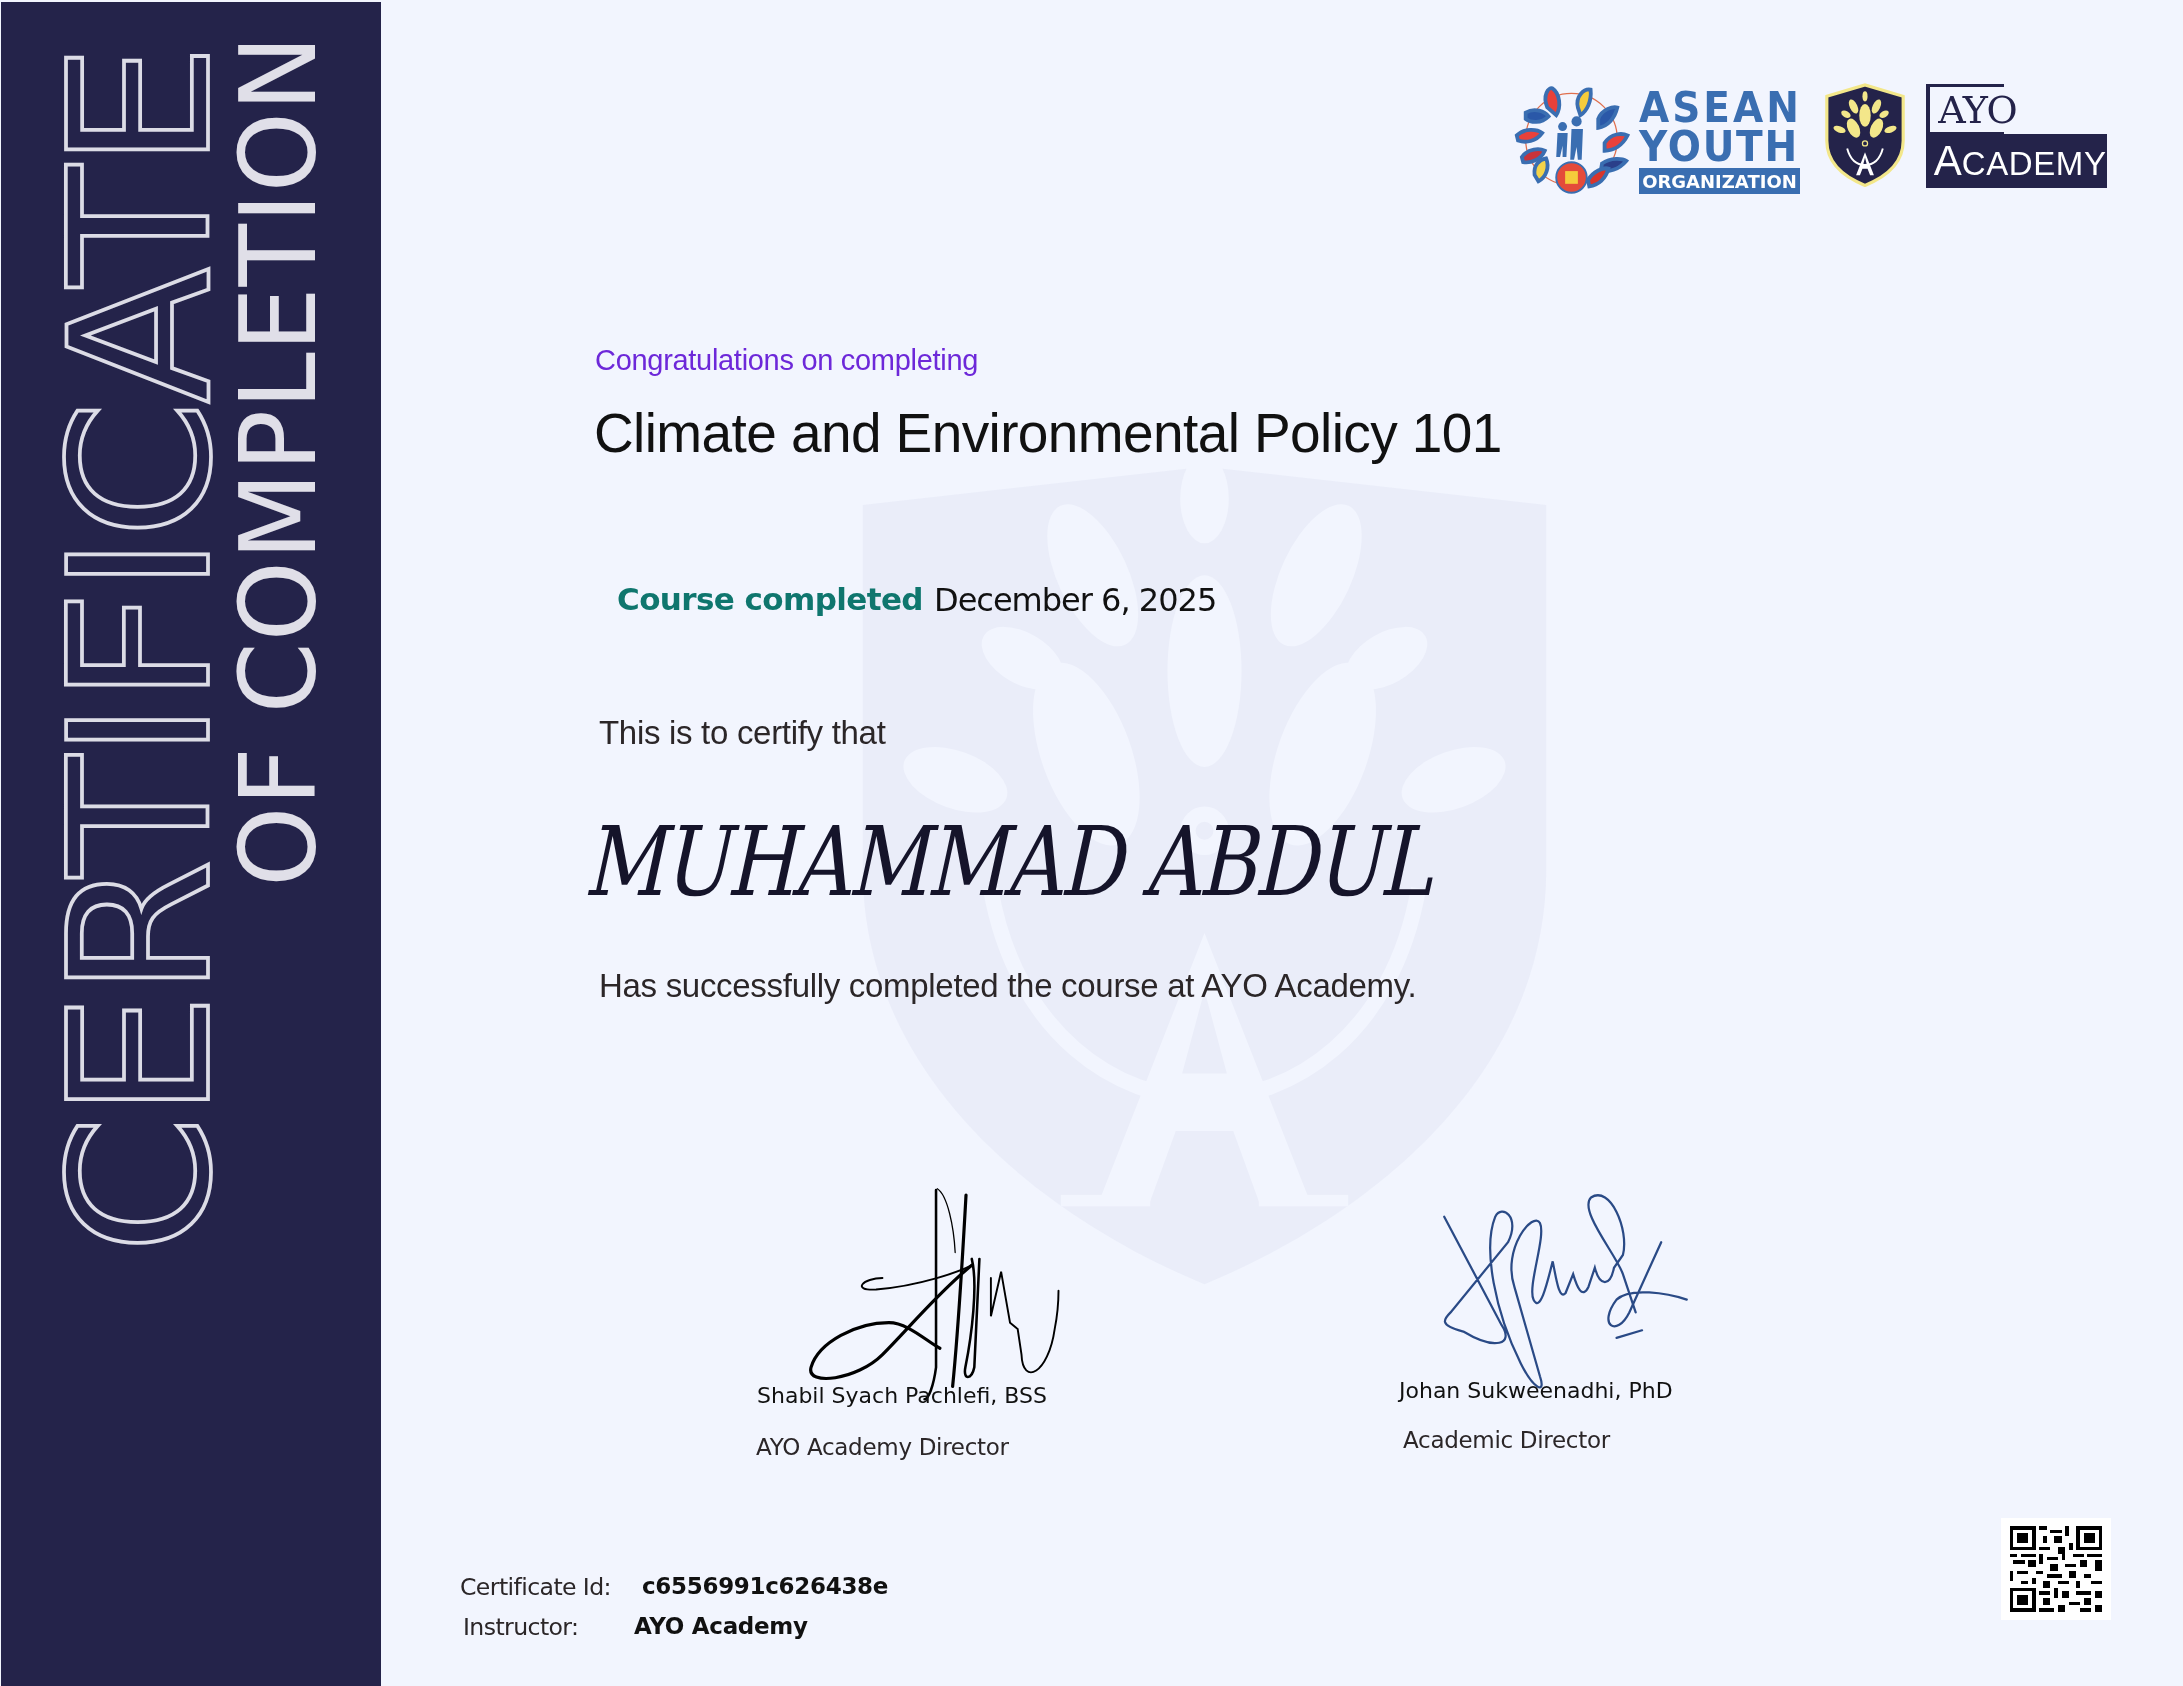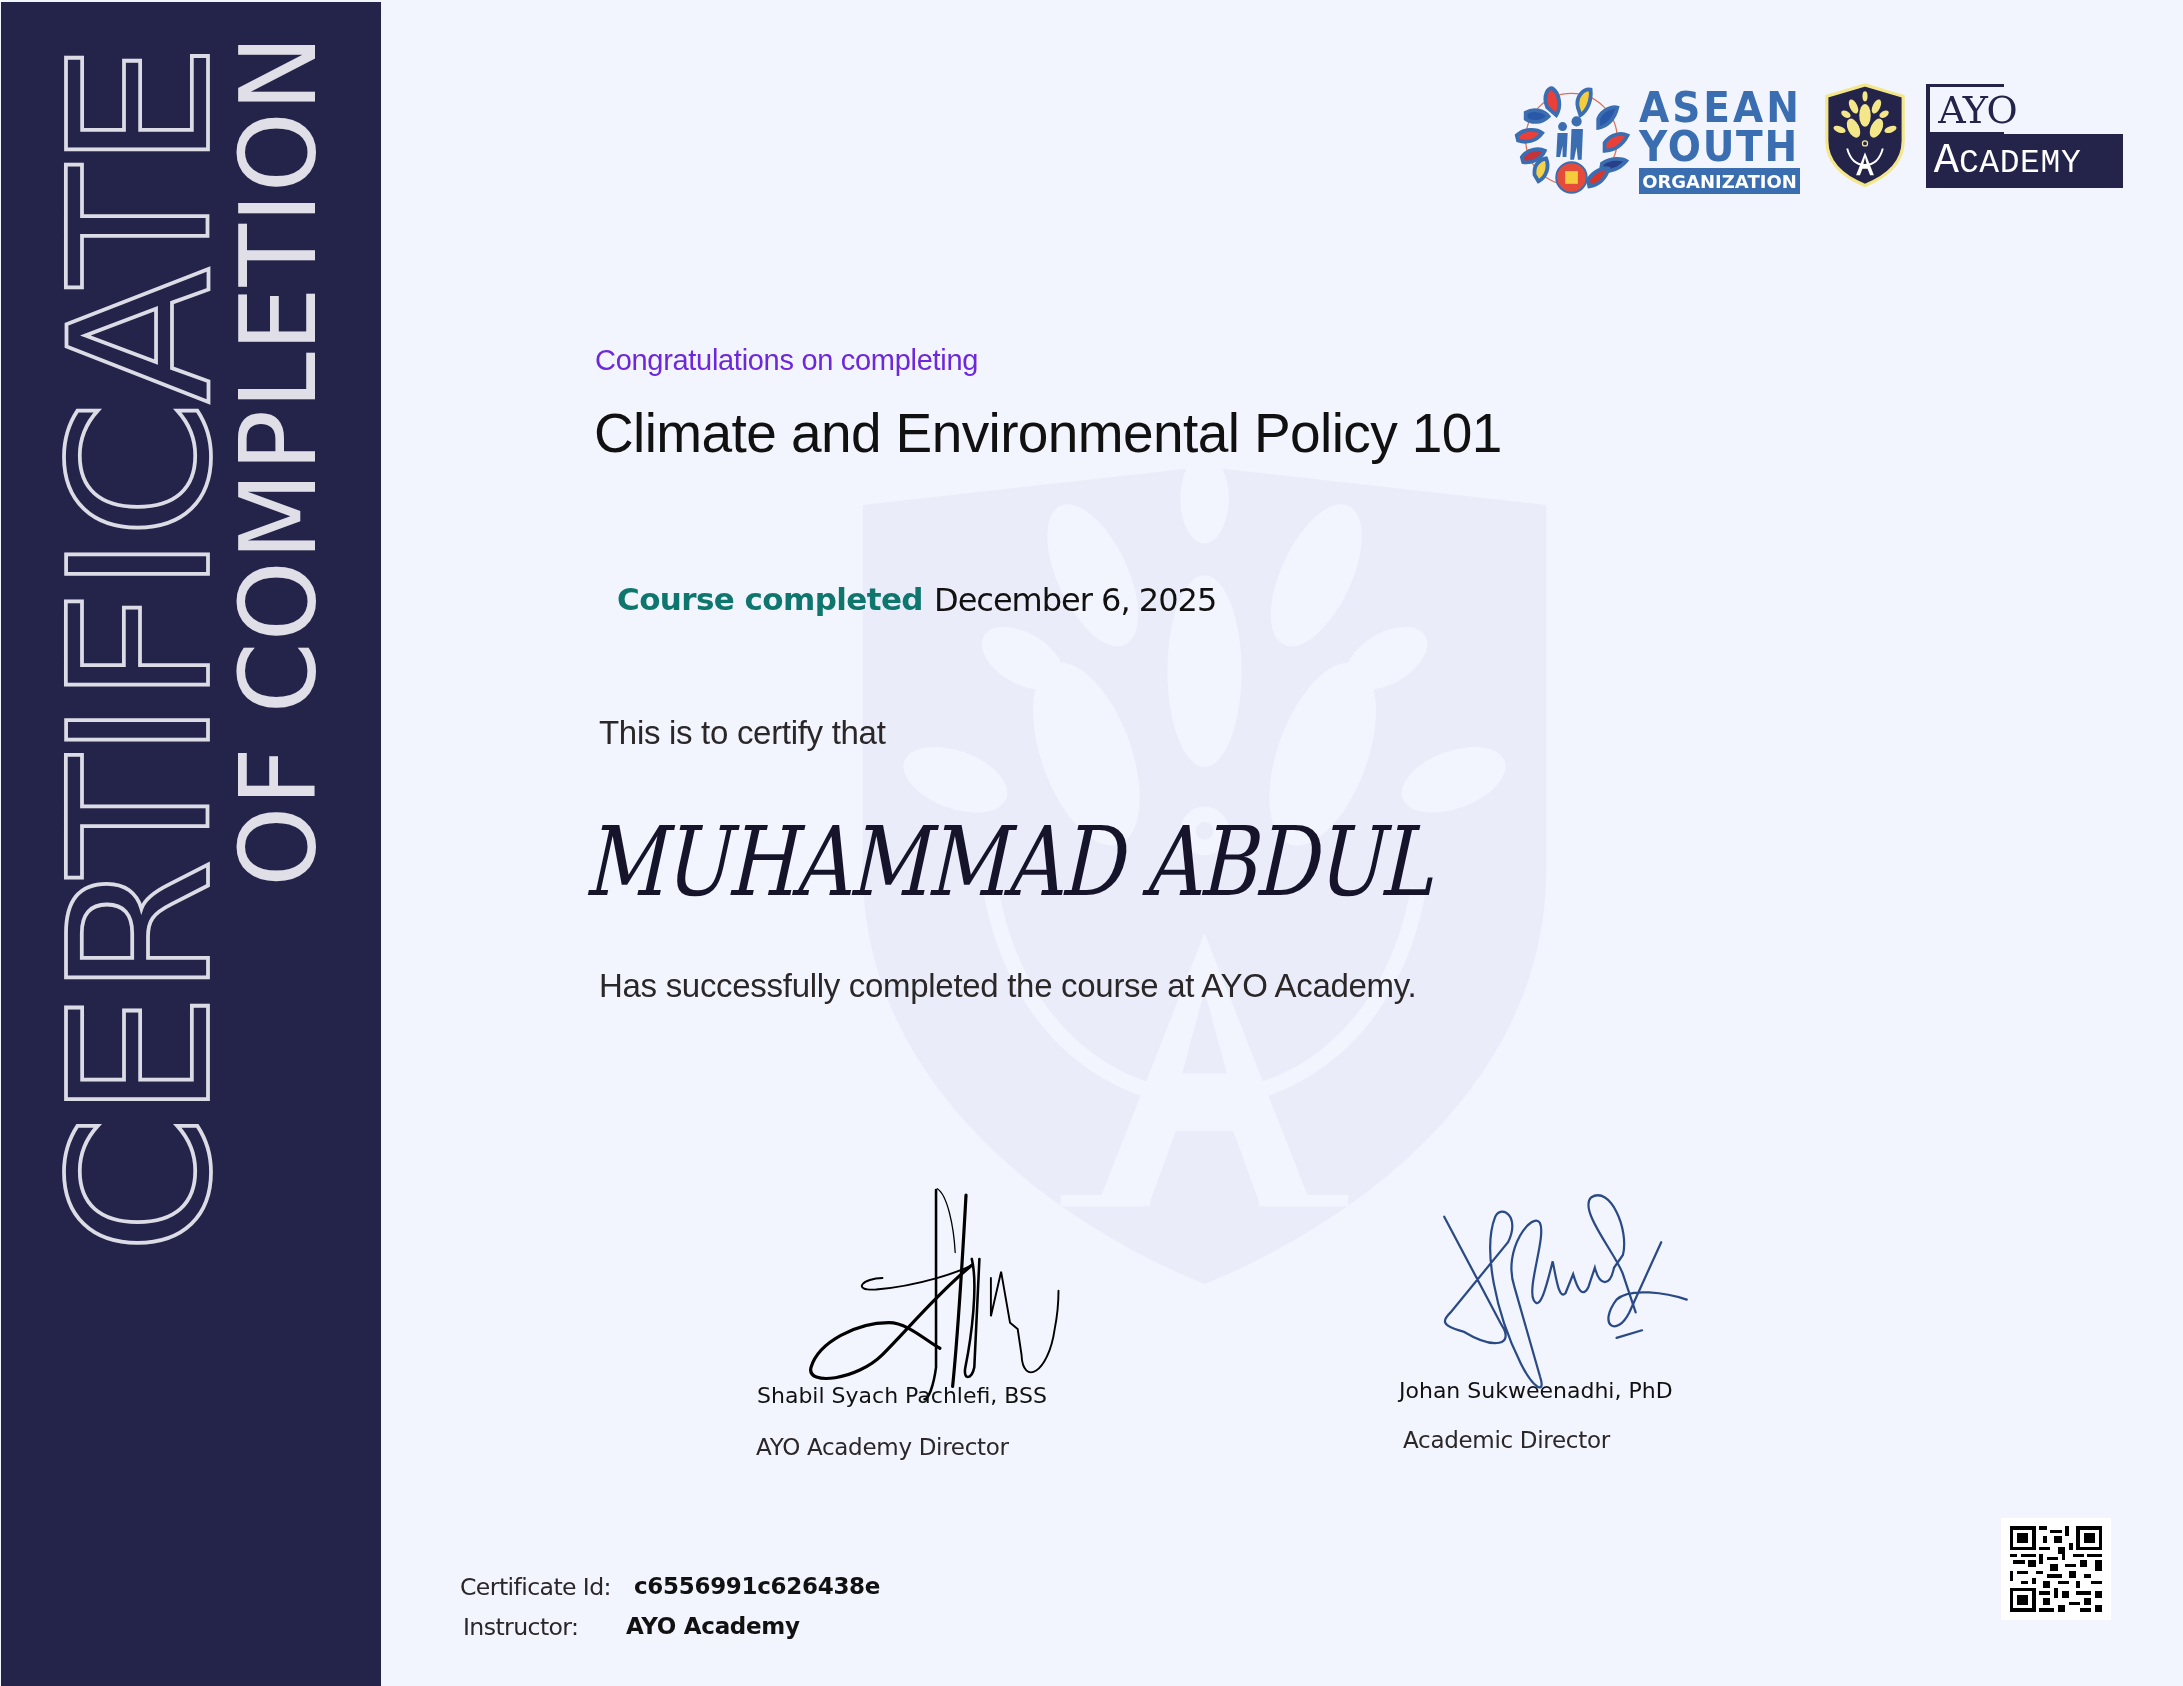--- a/index.html
+++ b/index.html
@@ -18,21 +18,21 @@
   
   .asean-emblem { left:1509px; top:82px; width:125px; height:112px; }
   .asean-text { left:1639px; top:89px; font-family:"DejaVu Sans", sans-serif; font-weight:bold; color:#3a6eb1; }
   .asean-l1 { font-size:42px; letter-spacing:3.2px; line-height:38px; transform:scaleX(0.93); transform-origin:0 0; }
   .asean-l2 { font-size:42px; letter-spacing:1.9px; line-height:40px; transform:scaleX(0.93); transform-origin:0 0; }
   .asean-org { display:inline-block; margin-top:1.3px; background:#3a6eb1; color:#fff; font-size:18px; letter-spacing:0px; padding:1.3px 3.2px; line-height:23px; }
   .ayo-shield { left:1823px; top:82px; width:84px; height:105px; }
   .ayo-mark { left:1926px; top:84px; width:211px; height:104px; }
   .ayo-top { position:absolute; left:0; top:0; width:78px; height:51px; background:#24234a; }
   .ayo-top-inner { position:absolute; left:3.8px; top:3.2px; width:95px; height:45px; background:#f2f5fe; color:#24234a; font-family:"DejaVu Serif", serif; font-size:38px; line-height:46px; text-align:center; letter-spacing:-1.3px; }
-  .ayo-bottom { position:absolute; left:0; top:50px; width:197px; height:54px; background:#24234a; color:#fff; font-family:Liberation Mono, monospace; line-height:54px; padding-left:7.7px; box-sizing:border-box; white-space:nowrap; }
+  .ayo-bottom { position:absolute; left:0; top:50px; width:181px; height:54px; background:#24234a; color:#fff; font-family:Liberation Sans, sans-serif; line-height:54px; padding-left:7.7px; box-sizing:border-box; white-space:nowrap; }
   .ayo-bottom .big { font-size:42px; }
   .ayo-bottom .small { font-size:33px; letter-spacing:0.6px; }
 
   
   .congrats { left:595px; top:344px; font-family:"Liberation Sans", sans-serif; font-size:29px; color:#6d28d9; letter-spacing:-0.3px; }
   .course-title { left:594px; top:401px; font-family:"Liberation Sans", sans-serif; font-size:55px; color:#111; letter-spacing:-0.6px; }
   .completed-label { left:617px; top:581px; font-family:"DejaVu Sans", sans-serif; font-size:31px; font-weight:bold; color:#0f766e; letter-spacing:-0.6px; }
   .completed-date { left:934px; top:581px; font-family:"DejaVu Sans", sans-serif; font-size:32px; color:#111; letter-spacing:-1px; }
   .certify { left:599px; top:714px; font-family:"Liberation Sans", sans-serif; font-size:33px; color:#2b2628; letter-spacing:-0.3px; }
   .recipient { left:594px; top:806px; font-family:"DejaVu Serif", serif; font-style:italic; font-size:96px; color:#15142a; letter-spacing:-2.6px; transform:scaleX(0.82) skewX(-4deg); transform-origin:0 0; white-space:nowrap; }
@@ -43,21 +43,21 @@
   .sig2 { left:1425px; top:1172px; width:332px; height:217px; }
   .signer-name { font-family:"DejaVu Sans", sans-serif; font-size:22px; color:#111; letter-spacing:0px; }
   .signer-role { font-family:"DejaVu Sans", sans-serif; font-size:23px; color:#2b2628; letter-spacing:-0.3px; }
   .s1-name { left:757px; top:1383px; }
   .s1-role { left:756px; top:1434px; }
   .s2-name { left:1399px; top:1378px; }
   .s2-role { left:1403px; top:1427px; }
 
   
   .meta-label { font-family:"DejaVu Sans", sans-serif; font-size:23.6px; color:#2b2628; letter-spacing:-0.6px; }
-  .meta-value { font-family:"DejaVu Sans", sans-serif; font-size:23px; font-weight:bold; color:#111; letter-spacing:-0.3px; }
+  .meta-value { font-family:"DejaVu Sans", sans-serif; font-size:23px; font-weight:bold; color:#111; letter-spacing:-0.3px;margin-left:8px; }
   .cid-label { left:460px; top:1573px; }
   .cid-value { left:634px; top:1573px; }
   .inst-label { left:463px; top:1613px; }
   .inst-value { left:626px; top:1613px; }
   .qr { left:2001px; top:1518px; width:110px; height:102px; background:#fff; }
 </style>
 </head>
 <body>
 
 <div class="abs sidebar">

